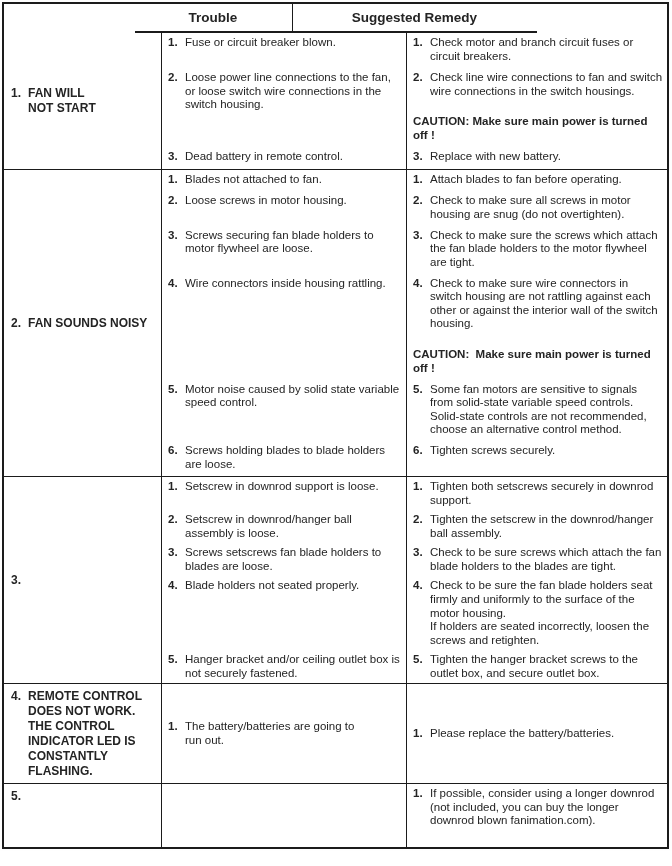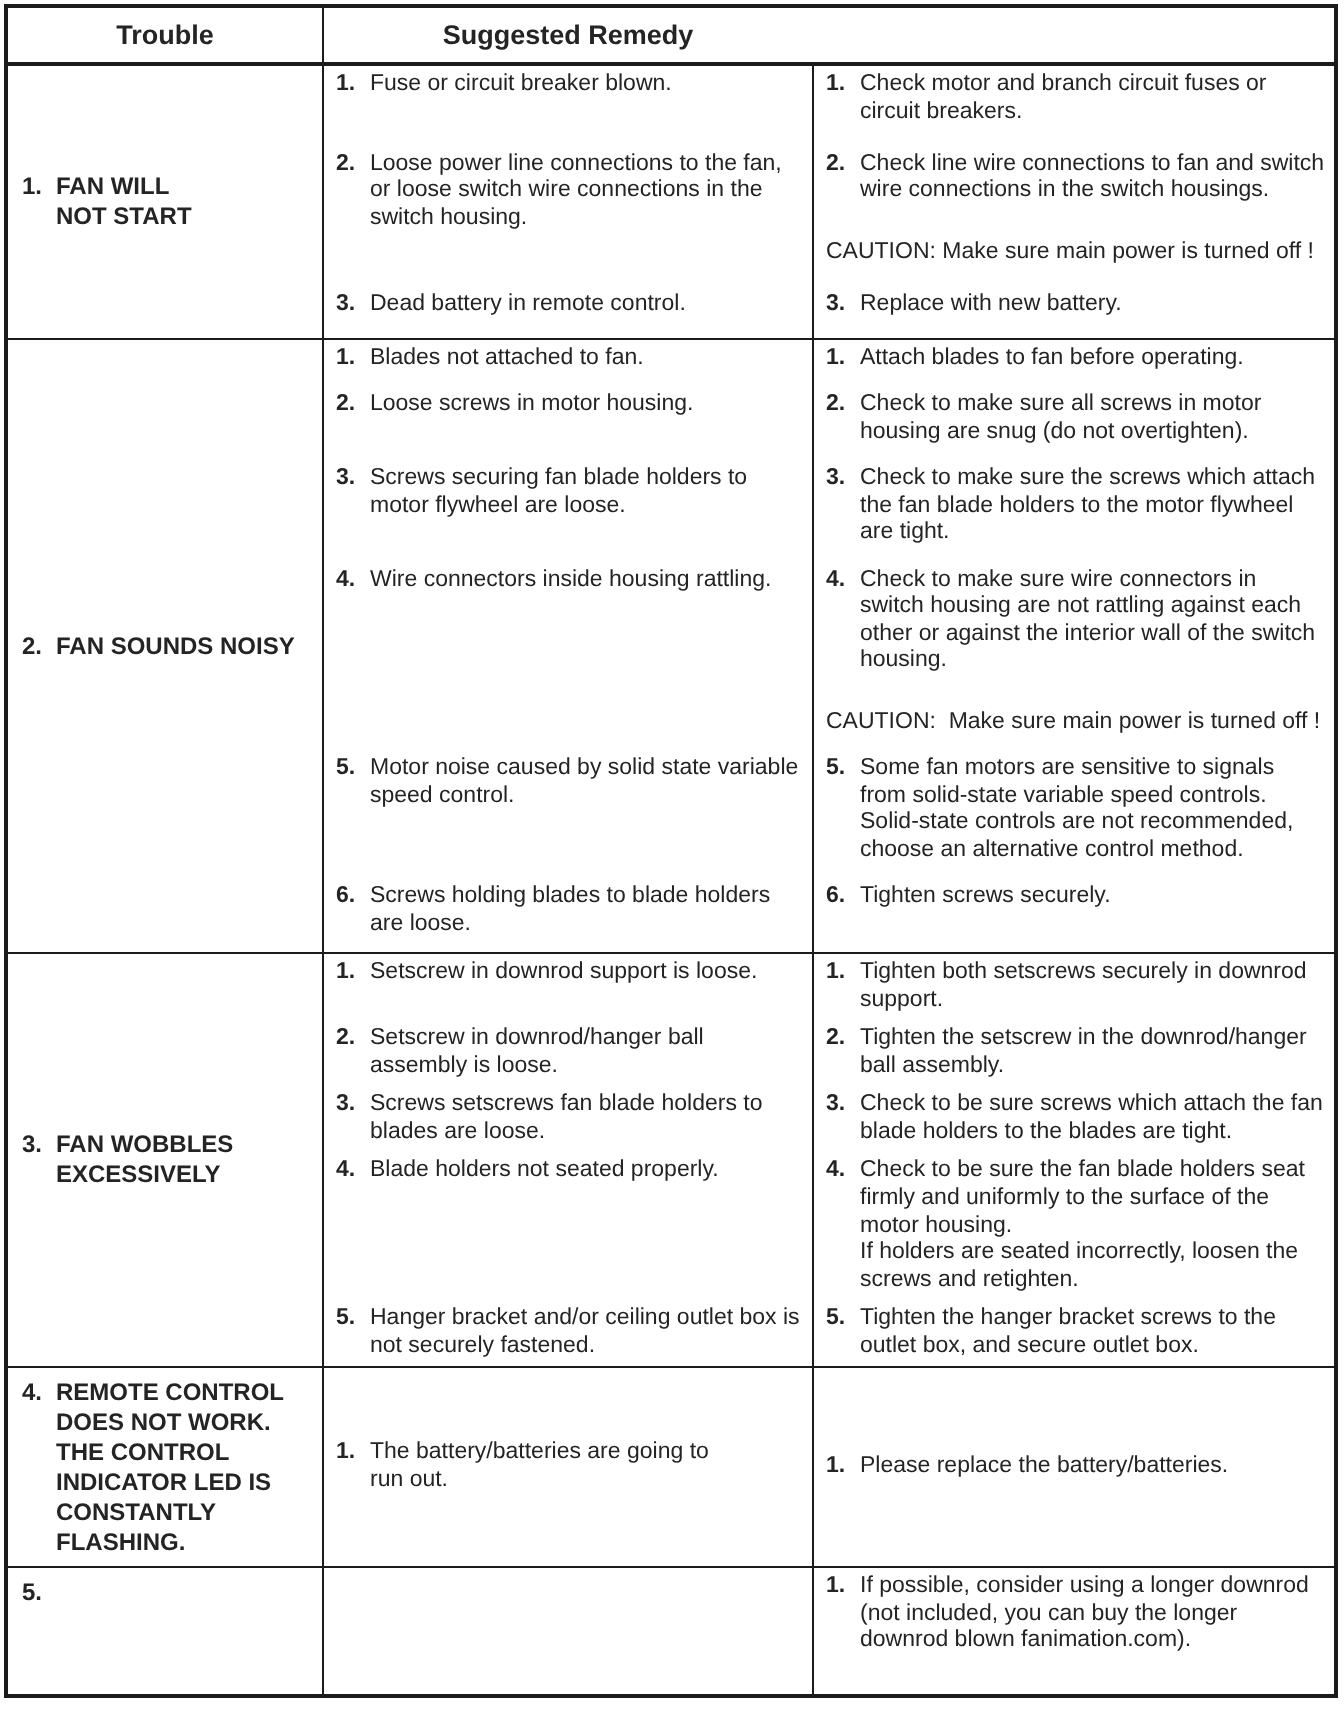--- a/index.html
+++ b/index.html
@@ -10,20 +10,21 @@
     background: #fefefe;
     font-family: "Liberation Sans", "DejaVu Sans", sans-serif;
     color: #242424;
   }
   .ts-table {
     box-sizing: border-box;
     border: 2.5px solid #1b1b1b;
     background: #fff;
     display: flex;
     flex-direction: column;
+    align-items: center;
   }
   .grid-cols {
     display: grid;
     grid-template-columns: 157px 245px 1fr;
   }
   .header-row {
     border-bottom: 2px solid #1b1b1b;
     min-height: 27px;
   }
   .hcell {
@@ -62,21 +63,21 @@
   }
   
   .tbody .trouble-row:nth-child(4) .cell-cause,
   .tbody .trouble-row:nth-child(4) .cell-remedy {
     display: flex; flex-direction: column; justify-content: center;
   }
   .t-label { display: flex; }
   .li { display: flex; }
   .num { font-weight: bold; flex: 0 0 17px; }
   .txt { flex: 1; white-space: pre-line; }
-  .caution { font-weight: normal; margin-top: 17px; white-space: pre-wrap; line-height: 1.18; }
+  .caution { font-weight: bold; margin-top: 17px; white-space: pre-wrap; line-height: 1.18; }
 </style>
 </head>
 <body>
 
 <div class="page">
   <div class="ts-table">
     <div class="header-row grid-cols">
       <div class="hcell">Trouble</div>
       <div class="hcell">Suggested Remedy</div>
     </div>
@@ -205,22 +206,20 @@
             <div class="li">
               <span class="num">6.</span>
               <span class="txt">Tighten screws securely.</span>
             </div>
           </div>
         </div>
         <div class="trouble-row grid-cols" style="grid-template-rows: repeat(5, auto);">
           <div class="cell cell-trouble" style="grid-row: 1 / span 5;">
             <div class="t-label">
               <span class="num">3.</span>
-              <span class="txt">FAN WOBBLES
-EXCESSIVELY</span>
             </div>
           </div>
           <div class="cell cell-cause" style="grid-area: 1 / 2;">
             <div class="li">
               <span class="num">1.</span>
               <span class="txt">Setscrew in downrod support is loose.</span>
             </div>
           </div>
           <div class="cell cell-remedy" style="grid-area: 1 / 3;">
             <div class="li">

